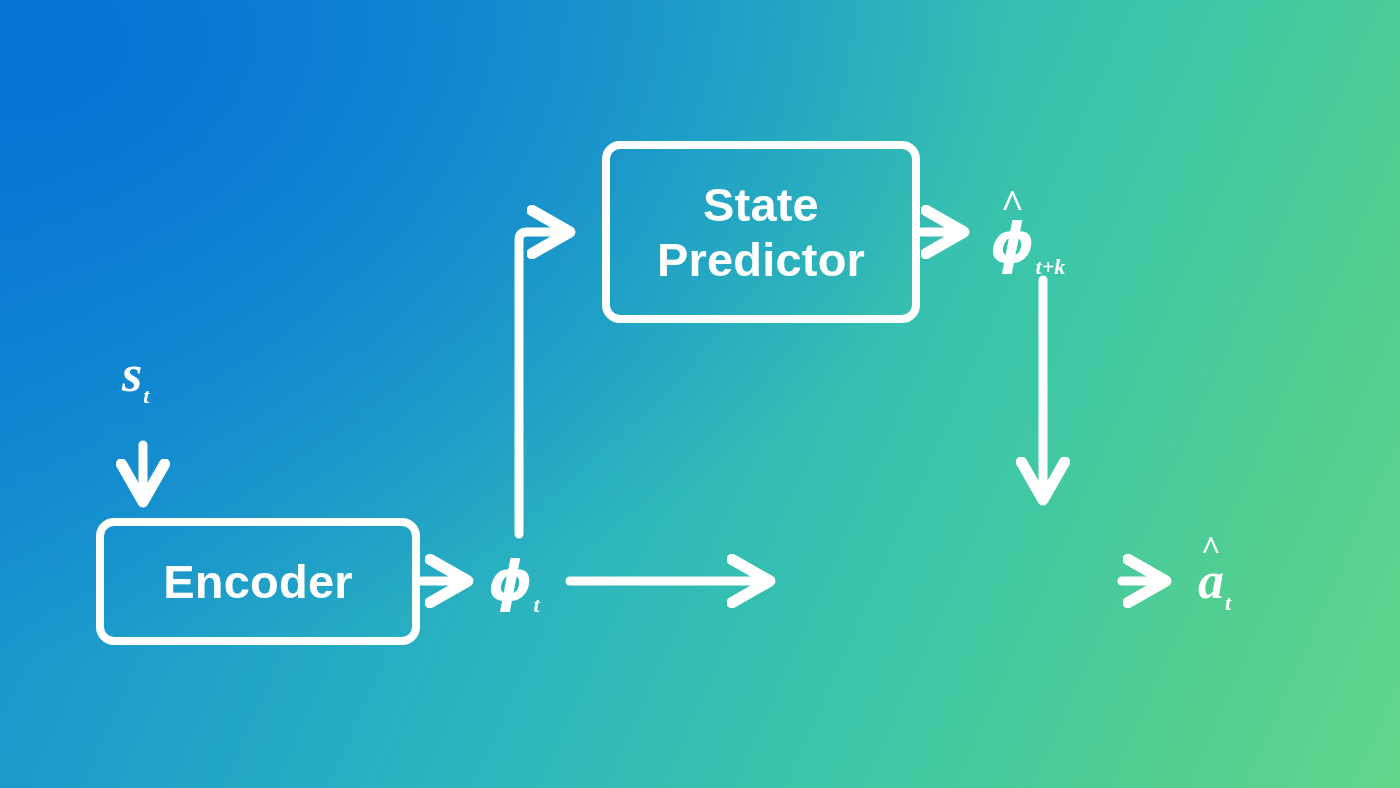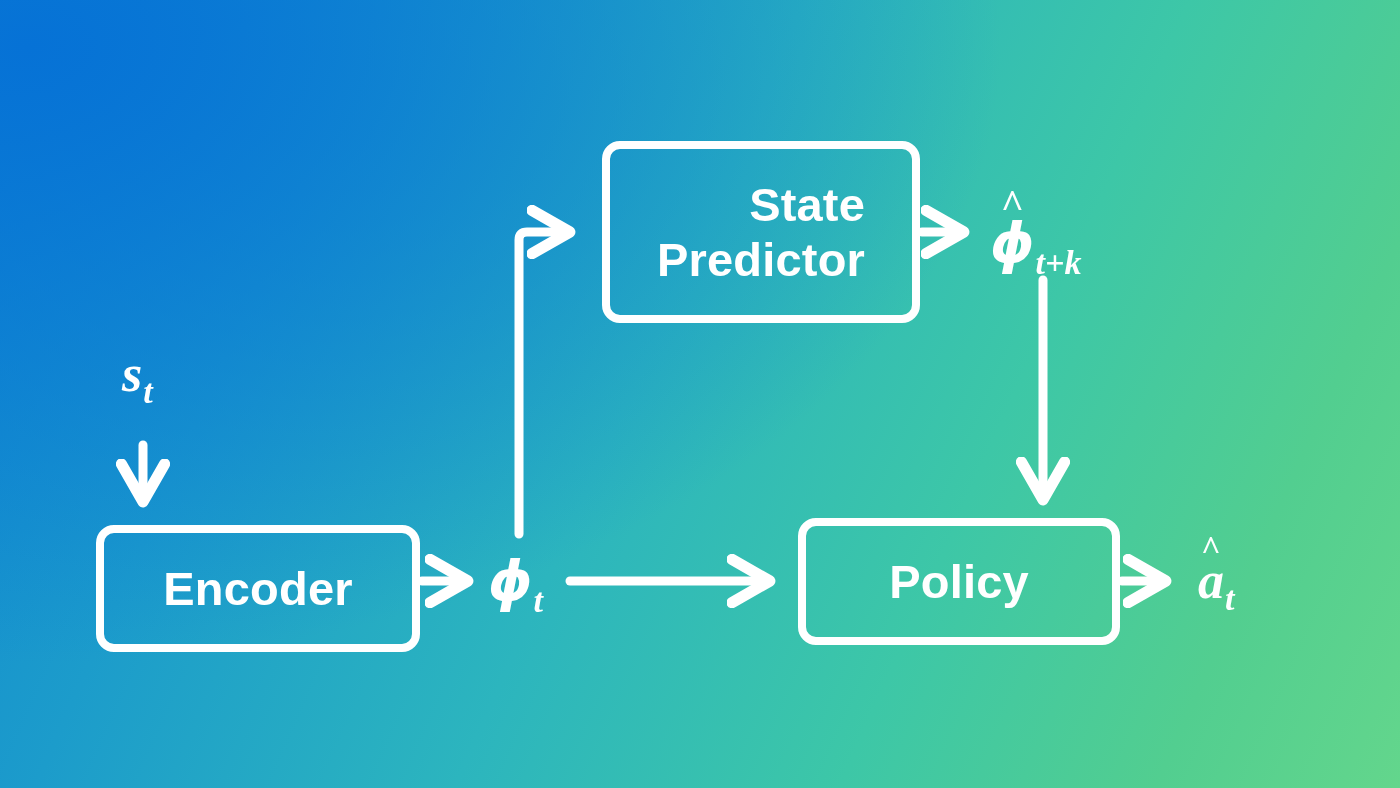--- a/index.html
+++ b/index.html
@@ -36,38 +36,37 @@
     text-align: center;
     color: #ffffff;
   }
   .node-label {
     color: #ffffff;
     font-size: 47px;
     font-weight: 600;
     line-height: 1.18;
     letter-spacing: 0.2px;
     white-space: pre-line;
-    text-align: right;
   }
   .math-label {
     position: absolute;
     color: #ffffff;
     font-family: "Liberation Serif", "DejaVu Serif", serif;
     white-space: nowrap;
     line-height: 1;
   }
   .math-main {
     font-style: italic;
     font-weight: 700;
     font-size: 52px;
   }
   .math-sub {
     font-style: italic;
     font-weight: 700;
-    font-size: 34px;
+    font-size: 22px;
     position: relative;
     top: 12px;
     left: 1px;
   }
   .hatted {
     position: relative;
     display: inline-block;
   }
   .hatted > .hat {
     position: absolute;
@@ -108,32 +107,29 @@
       <path d="M 570 581 L 768 581" marker-end="url(#arrowhead)"></path>
 
       <path d="M 922 232 L 962 232" marker-end="url(#arrowhead)"></path>
 
       <path d="M 1043 280 L 1043 498" marker-end="url(#arrowhead)"></path>
 
       <path d="M 1122 581 L 1164 581" marker-end="url(#arrowhead)"></path>
     </g>
   </svg>
 
-  <div class="node-box" style="left:96px; top:518px; width:324px; height:127px;margin-top:7px;">
+  <div class="node-box" style="left:96px; top:518px; width:324px; height:127px;">
     <span class="node-label">Encoder</span>
   </div>
 
   <div class="node-box" style="left:602px; top:141px; width:318px; height:182px;">
     <span class="node-label">State
 Predictor</span>
   </div>
 
-  <div class="node-box" style="left:798px; top:518px; width:322px; height:127px;">
-    <span class="node-label">Policy</span>
-  </div>
 
   <div class="math-label" style="left:122px; top:348px;">
     <span class="math-main">s</span><span class="math-sub">t</span>
   </div>
 
   <div class="math-label" style="left:488px; top:553px;text-align:right;">
     <span class="phi-glyph">ϕ</span><span class="math-sub">t</span>
   </div>
 
   <div class="math-label" style="left:990px; top:215px;">

